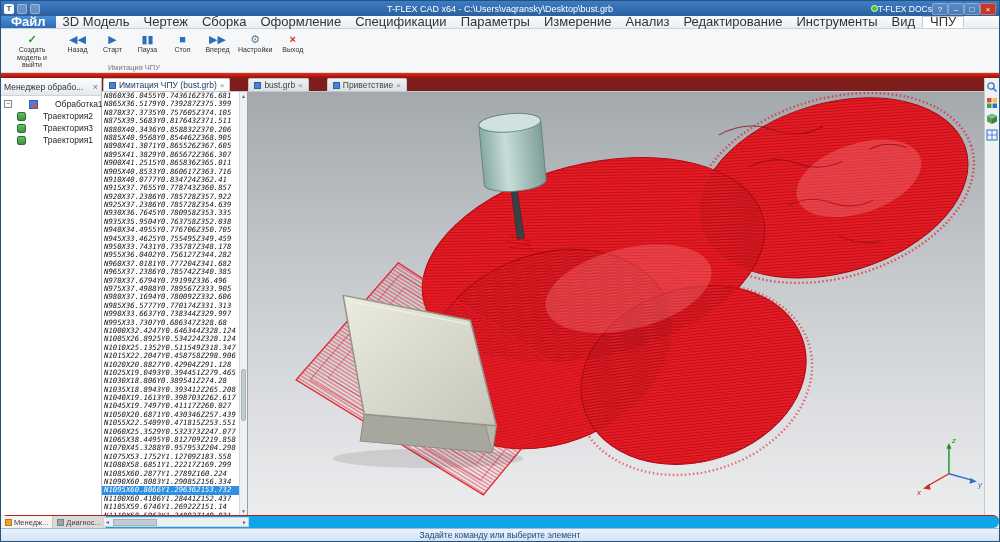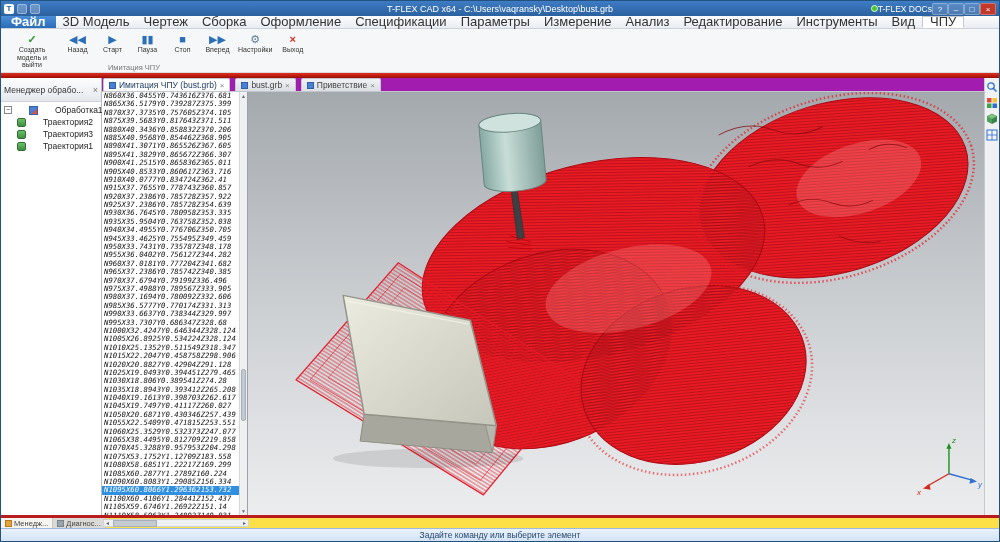--- a/index.html
+++ b/index.html
@@ -33,31 +33,31 @@
   .rbtn.first { max-width:54px; }
   .ricon { font-size:11px; line-height:14px; height:14px; white-space:nowrap; }
   .rlabel { font-size:7px; line-height:7.5px; color:#333; }
   .ribbon-group { position:absolute; left:58px; top:34px; width:150px; text-align:center; font-size:7.5px; color:#777; }
 
   .redstrip { height:5px; flex:0 0 5px; background:linear-gradient(#e23021,#9b0e05); }
 
   
   .main { flex:1; display:flex; min-height:0; }
   .left-panel { width:101px; flex:0 0 101px; background:#f4f5f6; border-right:1px solid #b9bdc2; display:flex; flex-direction:column; }
-  .lp-header { height:24px; background:linear-gradient(#fdfdfe,#e4e8ee); border-bottom:1px solid #cfd4da; font-size:8.5px; color:#333; display:flex; align-items:center; justify-content:space-between; padding:0 3px; white-space:nowrap; }
+  .lp-header { height:18px; background:linear-gradient(#fdfdfe,#e4e8ee); border-bottom:1px solid #cfd4da; font-size:8.5px; color:#333; display:flex; align-items:center; justify-content:space-between; padding:0 3px; white-space:nowrap; }
   .lp-close { color:#777; font-size:9px; }
   .lp-tree { flex:1; background:#fff; padding-top:2px; font-size:8.5px; color:#222; }
   .tree-row { display:flex; align-items:center; gap:17px; height:12px; padding-left:3px; white-space:nowrap; }
   .tree-row.child { padding-left:16px; }
   .expander { width:8px; height:8px; border:1px solid #888; font-size:7px; line-height:6px; text-align:center; color:#444; background:#fff; flex:0 0 8px; }
   .ticon-root { width:9px; height:9px; flex:0 0 9px; background:linear-gradient(135deg,#4a7fd6 60%,#d6534a 60%); border:1px solid #3a5fa6; }
   .ticon-traj { width:9px; height:9px; flex:0 0 9px; background:linear-gradient(#69c06a,#3f8f41); border:1px solid #2f6f31; border-radius:2px; }
 
   .center { flex:1; display:flex; flex-direction:column; min-width:0; }
-  .tabbar { height:14px; flex:0 0 14px; background:#a21caf; border-bottom:1px solid #c2c7cd; display:flex; align-items:flex-start; padding-left:1px; gap:5px; }
+  .tabbar { height:14px; flex:0 0 14px; background:#7f1d1d; border-bottom:1px solid #c2c7cd; display:flex; align-items:flex-start; padding-left:1px; gap:18px; }
   .dtab { height:13px; display:flex; align-items:center; gap:3px; padding:0 5px; font-size:8.5px; color:#444; background:linear-gradient(#eff1f3,#dcdfe3); border:1px solid #c2c7cd; border-bottom:none; border-radius:2px 2px 0 0; white-space:nowrap; }
   .dtab.active { background:#fff; color:#16365e; }
   .dtab-icon { width:7px; height:7px; background:#4a7fd6; border:1px solid #2f5fa6; }
   .dtab-close { color:#888; font-size:8px; }
 
   .content { flex:1; display:flex; min-height:0;font-style:italic; }
   .gcode { width:146px; flex:0 0 146px; background:#fff; border-right:1px solid #9aa0a6; position:relative; overflow:hidden; }
   .gcode-rows { position:absolute; top:0; left:0; right:8px; bottom:0; overflow:hidden; }
   .grow { height:8.4px; line-height:8.4px; font-family:"DejaVu Sans Mono", monospace; font-size:7.3px; color:#111; padding-left:2px; white-space:nowrap; }
   .grow.sel { background:#2f8fe0; color:#fff; }
@@ -66,21 +66,21 @@
   .vs-track { flex:1; width:100%; position:relative; }
   .vs-thumb { position:absolute; left:1px; right:1px; top:66%; height:52px; background:#c3cad2; border:1px solid #a8b0b8; border-radius:2px; }
 
   .viewport { flex:1; position:relative; background:linear-gradient(#a4a9ae,#cfd2d5 55%,#ecedef); min-width:0; }
   .scene { position:absolute; top:0; left:0; width:100%; height:100%; }
 
   .right-toolbar { width:15px; flex:0 0 15px; background:#f0f1f3; border-left:1px solid #c6cacf; display:flex; flex-direction:column; align-items:center; padding-top:3px; gap:4px; }
   .rt-icon { width:12px; height:12px; }
 
   
-  .bottombar { height:13px; flex:0 0 13px; background:#fde047; border-top:3px solid #b91c1c; position:relative; display:flex; }
+  .bottombar { height:13px; flex:0 0 13px; background:#0ea5e9; border-top:1px solid #b91c1c; position:relative; display:flex;border-radius:6px; }
   .btabs { width:101px; display:flex; }
   .btab { display:flex; align-items:center; gap:2px; font-size:7.5px; color:#444; padding:0 4px; border-right:1px solid #c9c6c2; background:#dcdad6; white-space:nowrap; }
   .btab.active { background:#f6f4f0; }
   .btab-icon { width:7px; height:7px; }
   .btab.active .btab-icon { background:#e6a23c; border:1px solid #b97a1e; }
   .btab:not(.active) .btab-icon { background:#9aa4ab; border:1px solid #77818a; }
   .hscroll { position:absolute; left:102px; width:146px; top:1px; bottom:1px; background:#eef0f2; border:1px solid #d0d3d6; display:flex; align-items:center; font-size:5px; color:#667; }
   .hs-arrow { padding:0 1px; }
   .hs-arrow.right { margin-left:auto; }
   .hs-thumb { height:7px; width:44px; background:#c3cad2; border:1px solid #a8b0b8; margin-left:2px; }

